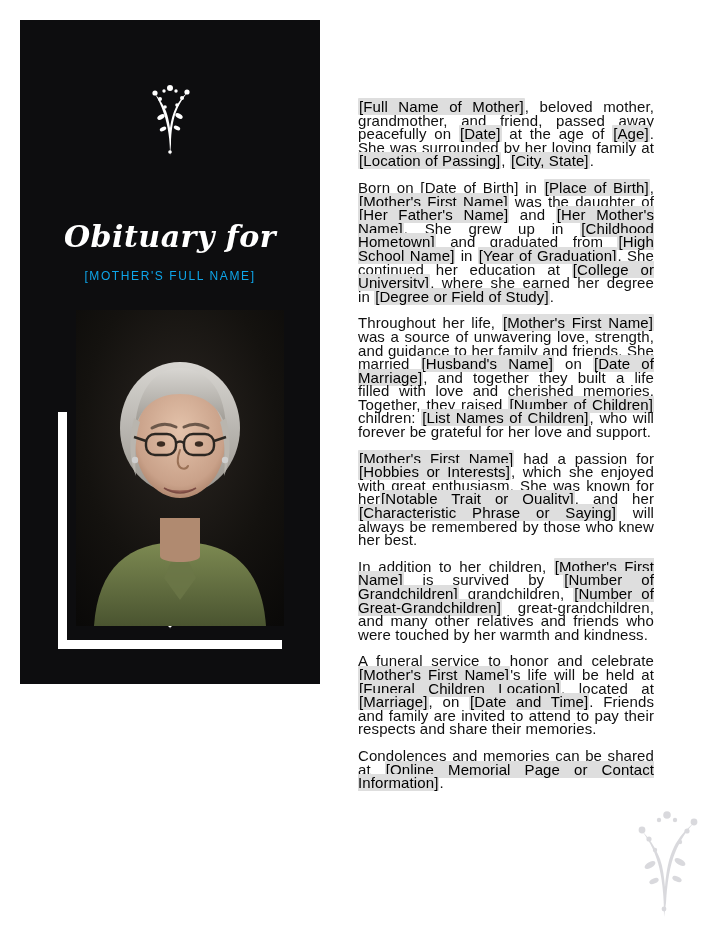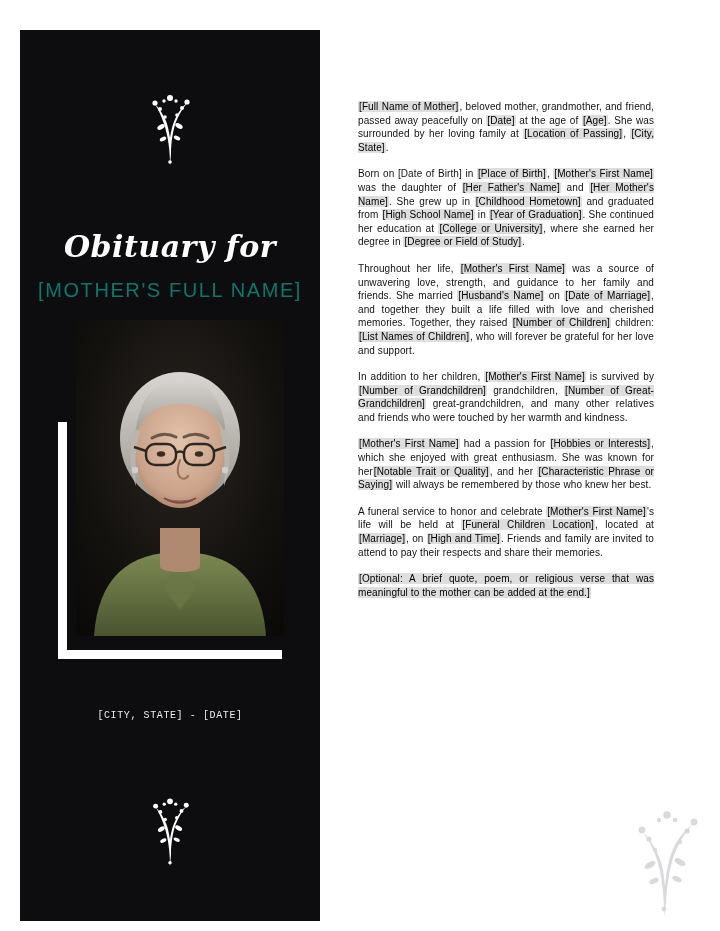--- a/index.html
+++ b/index.html
@@ -21,24 +21,23 @@
     background: #ffffff;
     overflow: hidden;
   }
 
   
   .left-panel {
     position: absolute;
     left: 20px;
     top: 20px;
     width: 300px;
-    height: 891px;
+    height: 664px;
     background: #0d0d0f;
     overflow: hidden;
-    margin-top: 10px;
   }
 
   .ornament-top {
     position: absolute;
     top: 62px;
     left: 0;
     width: 300px;
     text-align: center;
     color: #ffffff;
   }
@@ -63,22 +62,22 @@
     font-style: italic;
     font-weight: bold;
     color: #ffffff;
     font-size: 30px;
     letter-spacing: 0.5px;
     line-height: 1.1;
     margin: 0;
   }
   .obit-name {
     margin-top: 16px;
-    color: #0f766e;
-    font-size: 20px;
+    color: #0ea5e9;
+    font-size: 12px;
     letter-spacing: 1.6px;
     font-weight: 400;
   }
 
   
   .photo-wrap {
     position: absolute;
     left: 38px;
     top: 290px;
     width: 226px;
@@ -120,21 +119,21 @@
 
   
   .right-col {
     position: absolute;
     left: 358px;
     top: 100px;
     width: 296px;
   }
   .para {
     color: #101010;
-    font-size: 10px;
+    font-size: 15px;
     line-height: 13.6px;
     text-align: justify;
     margin: 0 0 13px 0;
     letter-spacing: 0.1px;
   }
   .fld {
     background: #dedede;
     color: #000000;
     padding: 0 1px;
     border-radius: 1px;
@@ -272,24 +271,24 @@
           <circle cx="24" cy="70" r="1.8"></circle>
         </g>
       </svg>
     </div>
   </div>
 
   <div class="right-col">
     <p class="para"><span class="fld">[Full Name of Mother]</span>, beloved mother, grandmother, and friend, passed away peacefully on <span class="fld">[Date]</span> at the age of <span class="fld">[Age]</span>. She was surrounded by her loving family at <span class="fld">[Location of Passing]</span>, <span class="fld">[City, State]</span>.</p>
     <p class="para">Born on [Date of Birth] in <span class="fld">[Place of Birth]</span>, <span class="fld">[Mother's First Name]</span> was the daughter of <span class="fld">[Her Father's Name]</span> and <span class="fld">[Her Mother's Name]</span>. She grew up in <span class="fld">[Childhood Hometown]</span> and graduated from <span class="fld">[High School Name]</span> in <span class="fld">[Year of Graduation]</span>. She continued her education at <span class="fld">[College or University]</span>, where she earned her degree in <span class="fld">[Degree or Field of Study]</span>.</p>
     <p class="para">Throughout her life, <span class="fld">[Mother's First Name]</span> was a source of unwavering love, strength, and guidance to her family and friends. She married <span class="fld">[Husband's Name]</span> on <span class="fld">[Date of Marriage]</span>, and together they built a life filled with love and cherished memories. Together, they raised <span class="fld">[Number of Children]</span> children: <span class="fld">[List Names of Children]</span>, who will forever be grateful for her love and support.</p>
+    <p class="para"><span class="fld">[Mother's First Name]</span> had a passion for <span class="fld">[Hobbies or Interests]</span>, which she enjoyed with great enthusiasm. She was known for her<span class="fld">[Notable Trait or Quality]</span>, and her <span class="fld">[Characteristic Phrase or Saying]</span> will always be remembered by those who knew her best.</p>
     <p class="para">In addition to her children, <span class="fld">[Mother's First Name]</span> is survived by <span class="fld">[Number of Grandchildren]</span> grandchildren, <span class="fld">[Number of Great-Grandchildren]</span> great-grandchildren, and many other relatives and friends who were touched by her warmth and kindness.</p>
-    <p class="para"><span class="fld">[Mother's First Name]</span> had a passion for <span class="fld">[Hobbies or Interests]</span>, which she enjoyed with great enthusiasm. She was known for her<span class="fld">[Notable Trait or Quality]</span>, and her <span class="fld">[Characteristic Phrase or Saying]</span> will always be remembered by those who knew her best.</p>
-    <p class="para">A funeral service to honor and celebrate <span class="fld">[Mother's First Name]</span>'s life will be held at <span class="fld">[Funeral Children Location]</span>, located at <span class="fld">[Marriage]</span>, on <span class="fld">[High and Time]</span>. Friends and family are invited to attend to pay their respects and share their memories.</p>
-    <p class="para"><span class="fld">[Optional: A brief quote, poem, or religious verse that was meaningful to the mother can be added at the end.]</span></p>
+    <p class="para">A funeral service to honor and celebrate <span class="fld">[Mother's First Name]</span>'s life will be held at <span class="fld">[Funeral Children Location]</span>, located at <span class="fld">[Marriage]</span>, on <span class="fld">[Date and Time]</span>. Friends and family are invited to attend to pay their respects and share their memories.</p>
+    <p class="para">Condolences and memories can be shared at <span class="fld">[Online Memorial Page or Contact Information]</span>.</p>
   </div>
 
   <div class="ornament-corner">
     <svg width="86" height="110" viewBox="0 0 86 110" aria-hidden="true">
       <g fill="#d8d8dc">
         <path d="M44 110 C44 88 42 70 38 56 C34 42 28 32 22 24 C29 31 36 41 40 52 C43 60 44 70 45 80 C46 64 49 50 54 40 C59 30 66 22 74 16 C66 24 60 34 55 46 C50 58 47 76 46 96 Z"></path>
         <circle cx="22" cy="23" r="3.4"></circle>
           <circle cx="29" cy="32" r="2.6"></circle>
           <circle cx="35" cy="43" r="2.2"></circle>
         <circle cx="74" cy="15" r="3.4"></circle>

